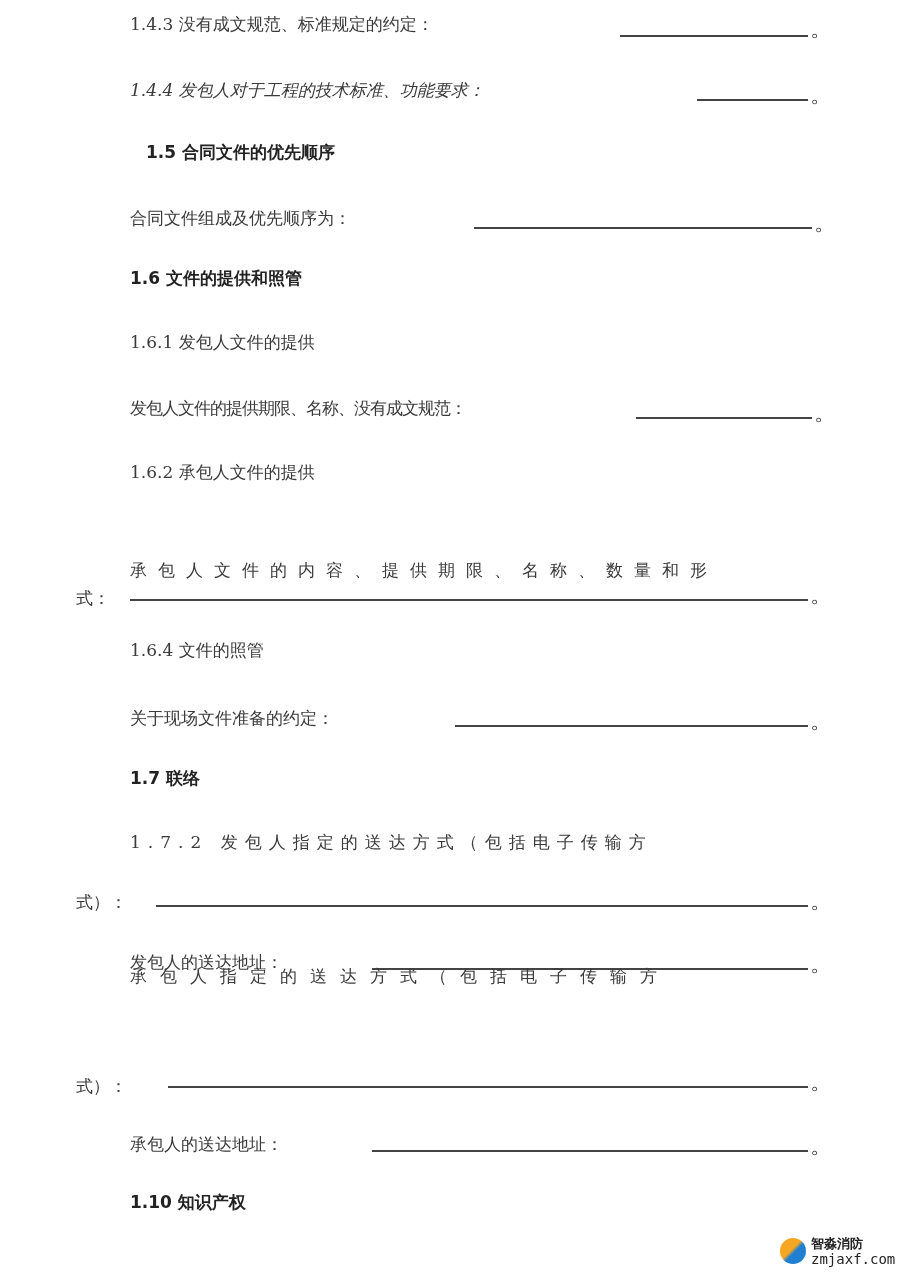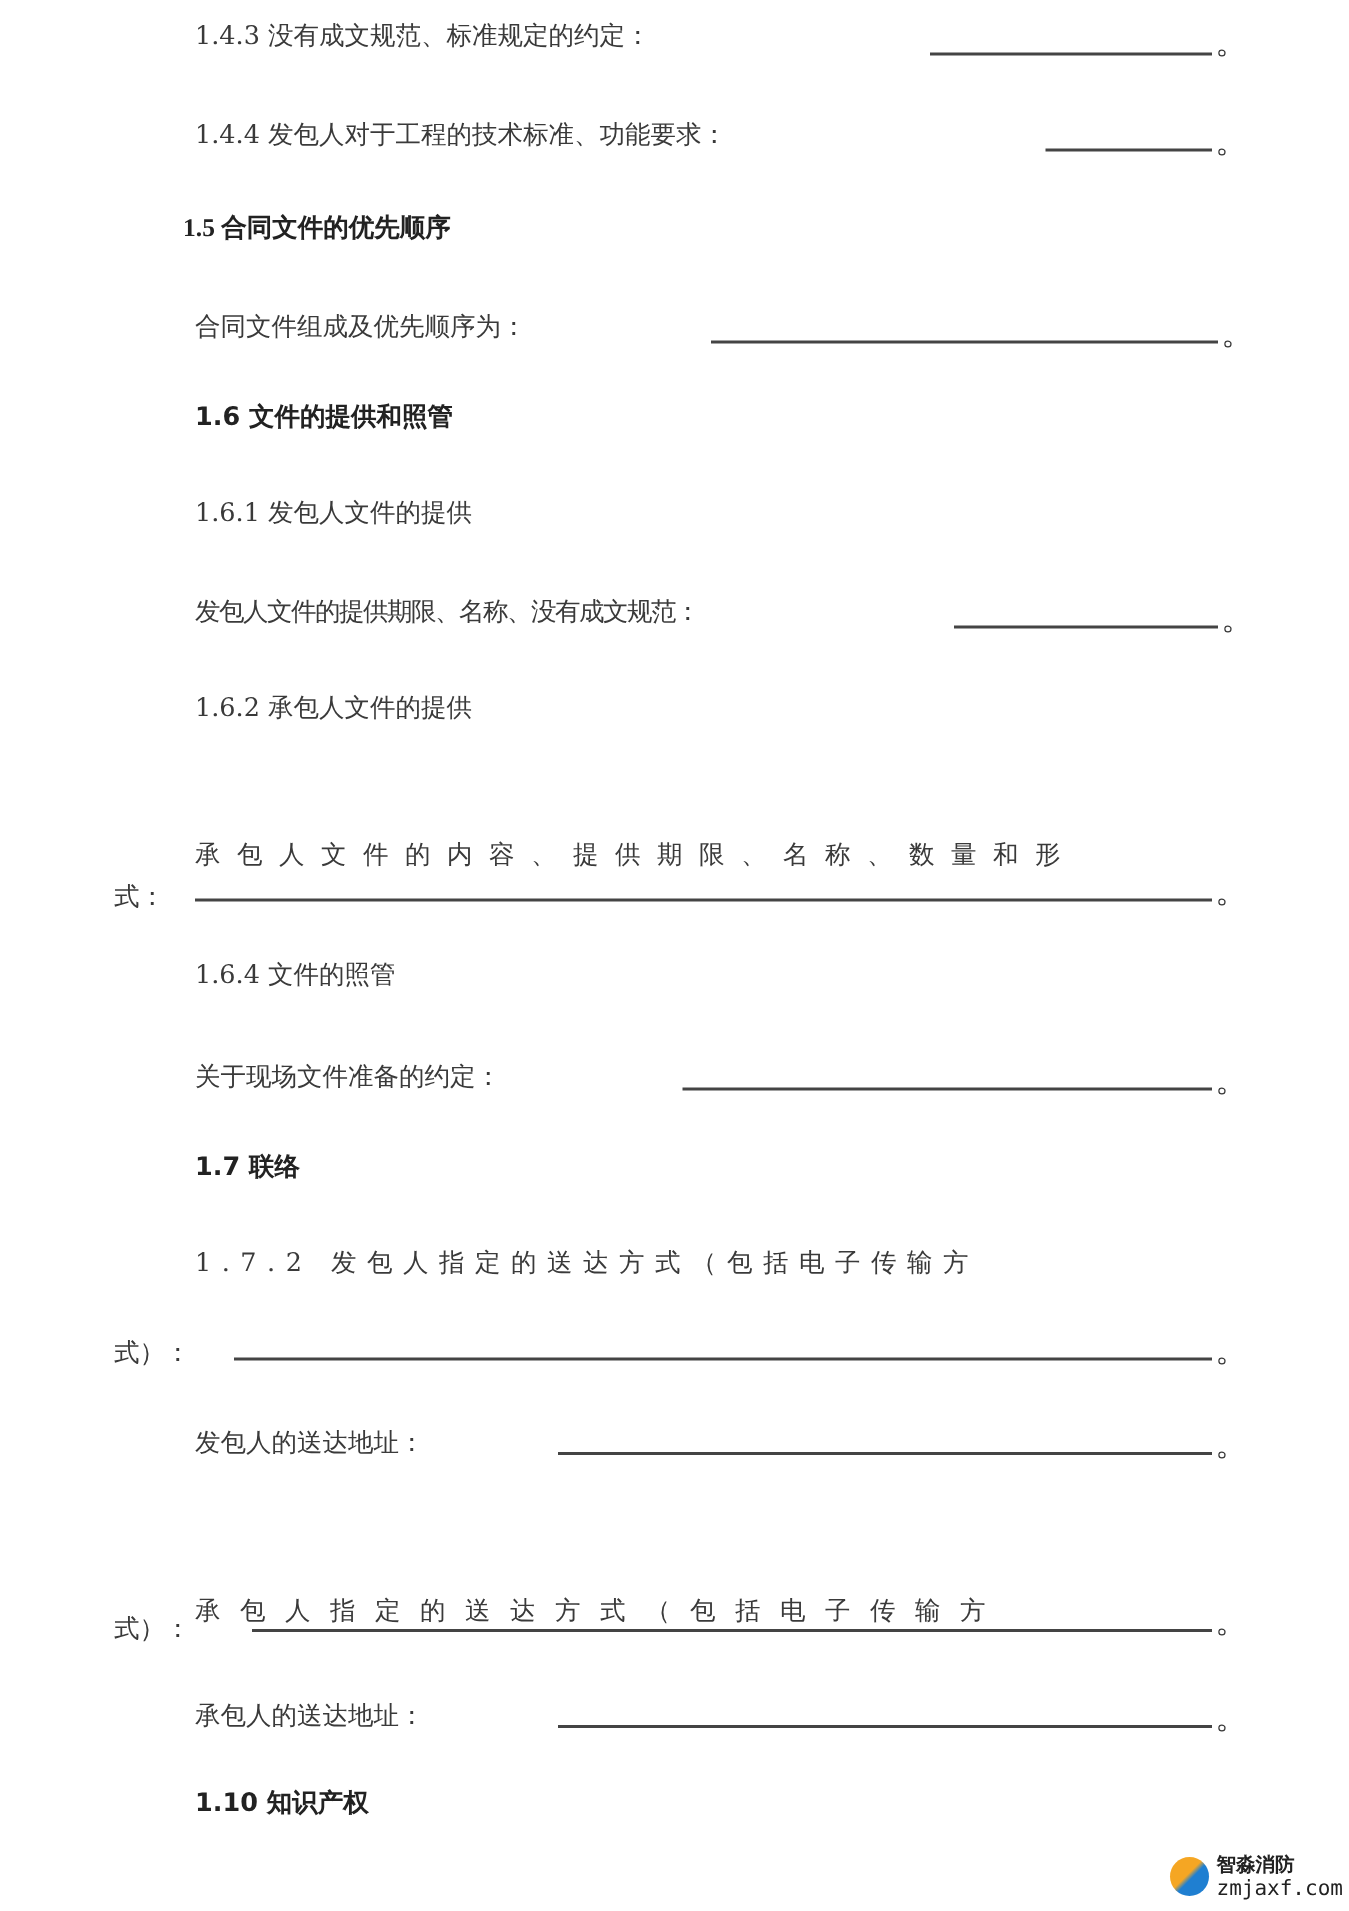--- a/index.html
+++ b/index.html
@@ -39,25 +39,25 @@
     font-family: "DejaVu Sans Mono", monospace; color: #222;
   }
 </style>
 </head>
 <body>
 
 <div class="line" style="top:4px; left:130px;">1.4.3 没有成文规范、标准规定的约定：</div>
 <div class="blank" style="left:620px; width:188px; top:35px;"></div>
 <div class="period" style="left:810px; top:18px;">。</div>
 
-<div class="line" style="top:70px; left:130px;">1.4.4 发包人对于工程的技术标准、功能要求：</div>
+<div class="line" style="top:70px; left:130px;font-style:italic;">1.4.4 发包人对于工程的技术标准、功能要求：</div>
 <div class="blank" style="left:697px; width:111px; top:99px;"></div>
 <div class="period" style="left:810px; top:84px;">。</div>
 
-<div class="line heading" style="top:132px; left:122px;font-family:Liberation Serif, serif;">1.5 合同文件的优先顺序</div>
+<div class="line heading" style="top:132px; left:146px;">1.5 合同文件的优先顺序</div>
 
 <div class="line" style="top:198px; left:130px;">合同文件组成及优先顺序为：</div>
 <div class="blank" style="left:474px; width:338px; top:227px;"></div>
 <div class="period" style="left:814px; top:212px;">。</div>
 
 <div class="line heading" style="top:258px; left:130px;">1.6 文件的提供和照管</div>
 
 <div class="line" style="top:322px; left:130px;">1.6.1 发包人文件的提供</div>
 
 <div class="line" style="top:388px; left:130px; letter-spacing:-1px;">发包人文件的提供期限、名称、没有成文规范：</div>
@@ -81,21 +81,21 @@
 
 <div class="line spread" style="top:822px; left:130px; letter-spacing:7px;">1.7.2 发包人指定的送达方式（包括电子传输方</div>
 <div class="line" style="top:882px; left:76px;">式）：</div>
 <div class="blank" style="left:156px; width:652px; top:905px;"></div>
 <div class="period" style="left:810px; top:890px;">。</div>
 
 <div class="line" style="top:942px; left:130px;">发包人的送达地址：</div>
 <div class="blank" style="left:372px; width:436px; top:968px;"></div>
 <div class="period" style="left:810px; top:953px;">。</div>
 
-<div class="line spread" style="top:1054px; left:130px; letter-spacing:13px;">承包人指定的送达方式（包括电子传输方</div>
+<div class="line spread" style="top:956px; left:130px; letter-spacing:13px;">承包人指定的送达方式（包括电子传输方</div>
 <div class="line" style="top:1066px; left:76px;">式）：</div>
 <div class="blank" style="left:168px; width:640px; top:1086px;"></div>
 <div class="period" style="left:810px; top:1071px;">。</div>
 
 <div class="line" style="top:1124px; left:130px;">承包人的送达地址：</div>
 <div class="blank" style="left:372px; width:436px; top:1150px;"></div>
 <div class="period" style="left:810px; top:1135px;">。</div>
 
 <div class="line heading" style="top:1182px; left:130px;">1.10 知识产权</div>
 

